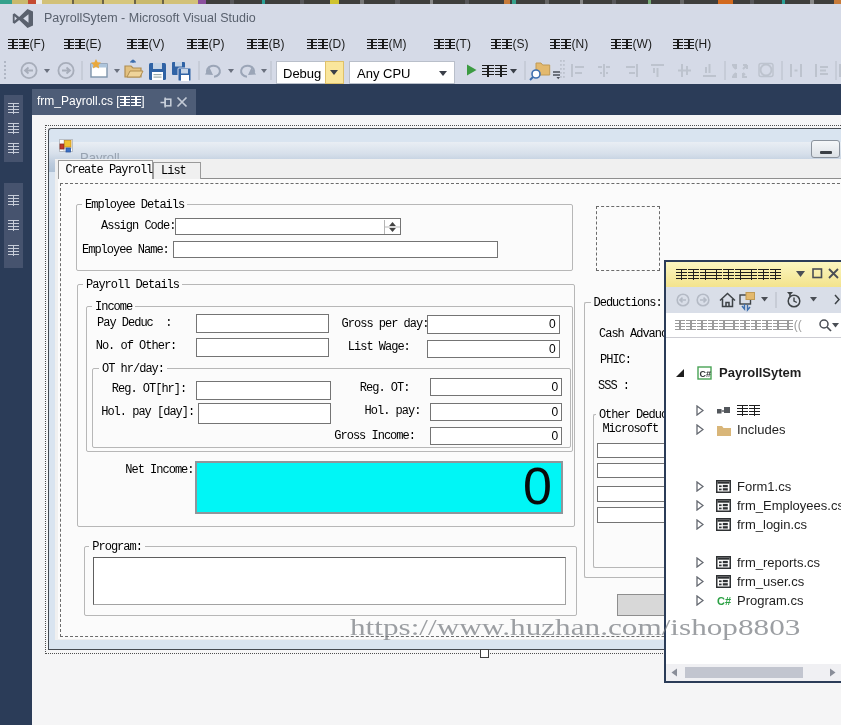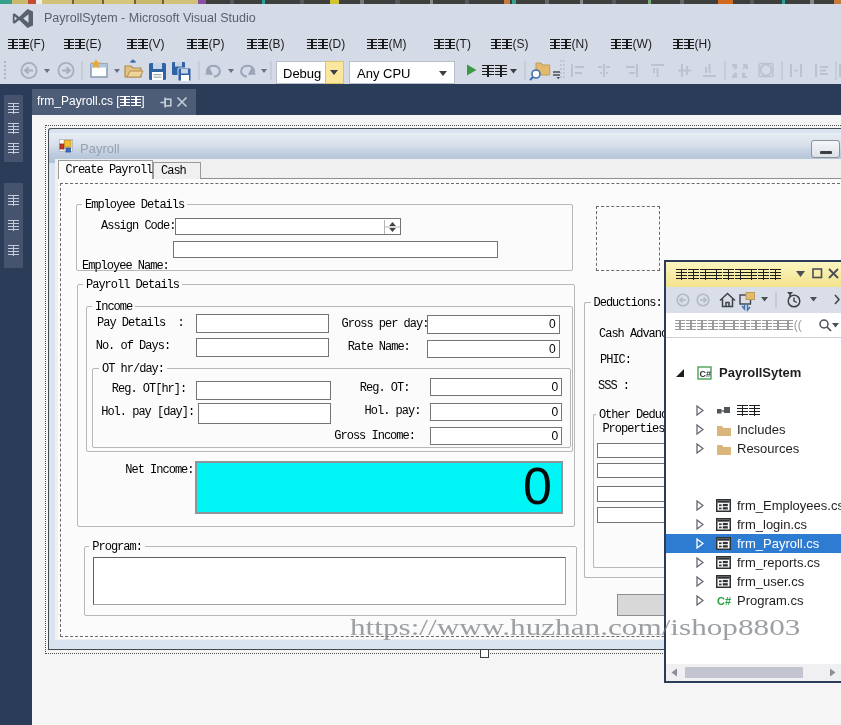--- a/index.html
+++ b/index.html
@@ -24,21 +24,21 @@
 #doctab .t{position:absolute;left:7px;top:5px;}
 #sidebar{left:0;top:84px;width:32px;height:641px;background:#2B3C58;}
 .vtab{position:absolute;left:4px;width:19px;background:#46536E;color:#C6CCD8;padding:8px 0;}
 .vg{width:11px;height:11px;margin:0 auto 9px;background:
  linear-gradient(to right, transparent 0 45%, currentColor 45% 58%, transparent 58%),
  repeating-linear-gradient(to bottom, currentColor 0 1px, transparent 1px 3px);}
 .vg:last-child{margin-bottom:0;}
 #selrect{left:45px;top:125px;width:796px;height:529px;border:1px dotted #4E4E4E;border-right:none;}
 #form{left:48px;top:128px;width:793px;height:522px;background:#D9E4F0;border:1px solid #464B52;
  border-right:none;border-radius:3px 0 0 0;}
-#ftitle{left:0;top:4px;width:793px;height:30px;border-radius:3px 0 0 0;
+#ftitle{left:0;top:13px;width:793px;height:30px;border-radius:3px 0 0 0;
  background:linear-gradient(#E9EEF4 0%,#D6DFEA 40%,#BCCBDD 72%,#AFC2D6 100%);}
 #ftitle .txt{position:absolute;left:31px;top:8px;font-size:13px;color:#97A2B0;}
 #fminbtn{left:762px;top:11px;width:29px;height:18px;background:linear-gradient(#F5F7F9,#DCE1E6);
  border:1px solid #8A929C;border-radius:3px;}
 #fminbtn:after{content:"";position:absolute;left:8px;top:10px;width:12px;height:3px;background:#3A3F45;border-radius:1px;}
 #fclient{left:6px;top:30px;width:787px;height:481px;background:#F0F0F0;}
 #tabctl{left:8.5px;top:31px;width:792px;height:479px;}
 .page{position:absolute;left:0;top:17.5px;width:792px;height:461px;background:#FBFBFB;border-top:1px solid #8E8E8E;}
 #tab1{position:absolute;left:0;top:0;width:95.5px;height:18.5px;background:#FBFBFB;z-index:2;
  border:1px solid #9A9A9A;border-bottom:none;}
@@ -264,21 +264,21 @@
       <span class="txt">Payroll</span>
     </div>
   <div id="fminbtn" class="abs"></div>
   <div id="fclient" class="abs"></div>
   <div id="tabctl" class="abs">
     <div class="page"></div>
     <div id="tab1">
         <span class="mono" style="position:absolute;left:7px;top:2px">Create Payroll</span>
       </div>
     <div id="tab2">
-        <span class="mono" style="position:absolute;left:7px;top:1px">Cash</span>
+        <span class="mono" style="position:absolute;left:7px;top:1px">List</span>
       </div>
   </div>
 </div>
 <div id="dashpage" class="abs"></div>
 <div id="controls">
 
 <svg class="abs" style="left:59px;top:139px;z-index:6" width="15" height="14" viewBox="0 0 15 14">
  <rect x="0.5" y="0.5" width="13" height="12" fill="#FDFDFD" stroke="#B9BEC4" stroke-width="1"></rect>
  <line x1="5" y1="0" x2="5" y2="13" stroke="#B9BEC4" stroke-width="0.8"></line>
  <line x1="0" y1="9" x2="14" y2="9" stroke="#B9BEC4" stroke-width="0.8"></line>
@@ -293,36 +293,36 @@
 <span class="flabel mono" style="left:101px;top:219px">Assign Code:</span>
 <div class="tb" style="left:174.5px;top:217.5px;width:226px;height:17px">
   <div style="position:absolute;right:1px;top:1px;width:15px;height:14px;border-left:1px solid #B5B5B5">
    <svg width="15" height="14">
           <path d="M7.5 2 l3.4 4 h-6.8z" fill="#444"></path>
           <path d="M7.5 12 l3.4-4 h-6.8z" fill="#444"></path>
           <line x1="0" y1="7" x2="15" y2="7" stroke="#B5B5B5"></line>
         </svg>
   </div>
 </div>
-<span class="flabel mono" style="left:82px;top:259px">Employee Name:</span>
+<span class="flabel mono" style="left:82px;top:243px">Employee Name:</span>
 <div class="tb" style="left:173px;top:240.5px;width:325px;height:17.5px"></div>
 
 <div class="gb" style="left:77px;top:284px;width:498px;height:242.5px">
   <span class="lbl mono" style="left:5px">Payroll Details</span>
     </div>
 <div class="gb" style="left:86px;top:305.5px;width:486.5px;height:146.5px">
   <span class="lbl mono" style="left:5px">Income</span>
     </div>
-<span class="flabel mono" style="left:97px;top:316px">Pay Details  :</span>
+<span class="flabel mono" style="left:97px;top:316px">Pay Deduc  :</span>
 <div class="tb" style="left:195.5px;top:313.8px;width:133px;height:19px"></div>
 <span class="flabel mono" style="left:341.6px;top:317px">Gross per day:</span>
 <div class="tb num" style="left:426.8px;top:315px;width:133px;height:18.5px">0</div>
-<span class="flabel mono" style="left:95.7px;top:338.5px">No. of Days:</span>
+<span class="flabel mono" style="left:95.7px;top:338.5px">No. of Other:</span>
 <div class="tb" style="left:195.5px;top:337.5px;width:133px;height:19px"></div>
-<span class="flabel mono" style="left:347.8px;top:339.5px">Rate Name:</span>
+<span class="flabel mono" style="left:347.8px;top:339.5px">List Wage:</span>
 <div class="tb num" style="left:426.8px;top:340px;width:133px;height:17.7px">0</div>
 <div class="gb" style="left:92px;top:367.5px;width:478.5px;height:80px">
   <span class="lbl mono" style="left:6px">OT hr/day:</span>
     </div>
 <span class="flabel mono" style="left:111.8px;top:382px">Reg. OT[hr]:</span>
 <div class="tb" style="left:196px;top:380.5px;width:135px;height:19.3px"></div>
 <span class="flabel mono" style="left:359.8px;top:380.5px">Reg. OT:</span>
 <div class="tb num" style="left:430.3px;top:378.1px;width:132px;height:17.8px">0</div>
 <span class="flabel mono" style="left:101.2px;top:405px">Hol. pay [day]:</span>
 <div class="tb" style="left:197.5px;top:403.2px;width:133.5px;height:20.7px"></div>
@@ -342,21 +342,21 @@
 
 <div class="gb" style="left:583.5px;top:302.4px;width:95px;height:276px;border-right:none">
   <span class="lbl mono" style="left:6px">Deductions:</span>
     </div>
 <span class="flabel mono" style="left:599px;top:327px">Cash Advance</span>
 <span class="flabel mono" style="left:600px;top:353px">PHIC:</span>
 <span class="flabel mono" style="left:598px;top:379px">SSS :</span>
 <div class="gb" style="left:592.9px;top:414.4px;width:85px;height:154px;border-right:none">
   <span class="lbl mono" style="left:2px">Other Deduc</span>
     </div>
-<span class="flabel mono" style="left:602.4px;top:421.5px;background:#FBFBFB">Properties</span>
+<span class="flabel mono" style="left:602.4px;top:421.5px;background:#FBFBFB">Microsoft</span>
 <div class="tb" style="left:596.9px;top:443px;width:69px;height:15px;border-right:none"></div>
 <div class="tb" style="left:596.9px;top:463px;width:69px;height:15px;border-right:none"></div>
 <div class="tb" style="left:596.9px;top:485.5px;width:69px;height:16px;border-right:none"></div>
 <div class="tb" style="left:596.9px;top:506.5px;width:69px;height:16px;border-right:none"></div>
 
 <div class="abs" style="left:596px;top:206px;width:64.4px;height:65px;border:1px dashed #6B6B6B"></div>
 
 <div class="abs" style="left:616.6px;top:593.7px;width:63.4px;height:22.1px;background:#D8D8D8;border:1px solid #8E8E8E"></div>
 
 <div class="abs" style="left:480px;top:649px;width:9px;height:9px;background:#FFF;border:1px solid #3F3F3F;z-index:6"></div>
@@ -429,28 +429,33 @@
     </div>
     <div class="trow" style="top:82px">
       <svg style="position:absolute;left:30px;top:4px" width="8" height="11">
           <path d="M1 1 L7 5.5 L1 10 Z" fill="none" stroke="#646870" stroke-width="1.3"></path>
         </svg>
       <svg style="position:absolute;left:50px;top:3px" width="16" height="13">
           <path d="M1 3 h5 l1.5 2 H15 v8 H1 Z" fill="#D9B679"></path>
         </svg>
       <span class="tx" style="left:71px">Includes</span>
     </div>
-    <div class="trow" style="top:101px">
-      <svg style="position:absolute;left:30px;top:4px" width="8" height="11">
-          <path d="M1 1 L7 5.5 L1 10 Z" fill="none" stroke="#646870" stroke-width="1.3"></path>
-        </svg>
-      <svg style="position:absolute;left:50px;top:3px" width="16" height="13">
-          <path d="M1 3 h5 l1.5 2 H15 v8 H1 Z" fill="#D9B679"></path>
-        </svg>
-      <span class="tx" style="left:71px">Resources</span>
+    <div class="trow" style="top:139px">
+      <svg style="position:absolute;left:30px;top:4px" width="8" height="11">
+          <path d="M1 1 L7 5.5 L1 10 Z" fill="none" stroke="#646870" stroke-width="1.3"></path>
+        </svg>
+      <svg style="position:absolute;left:50px;top:3px" width="15" height="13" class="icoform">
+          <rect x="0.75" y="0.75" width="13.5" height="11.5" fill="#FFF" stroke="#2E3133" stroke-width="1.5"></rect>
+          <rect x="1.5" y="1.5" width="12" height="2.2" fill="#2E3133"></rect>
+          <rect x="3" y="5.4" width="2.6" height="1.7" fill="#2E3133"></rect>
+          <rect x="3" y="8.6" width="2.6" height="1.7" fill="#2E3133"></rect>
+          <rect x="6.8" y="4.9" width="5" height="2.3" fill="#2E3133"></rect>
+          <rect x="6.8" y="8.2" width="5" height="2.3" fill="#2E3133"></rect>
+        </svg>
+      <span class="tx" style="left:71px">Form1.cs</span>
     </div>
     <div class="trow" style="top:158px">
       <svg style="position:absolute;left:30px;top:4px" width="8" height="11">
           <path d="M1 1 L7 5.5 L1 10 Z" fill="none" stroke="#646870" stroke-width="1.3"></path>
         </svg>
       <svg style="position:absolute;left:50px;top:3px" width="15" height="13">
           <rect x="0.75" y="0.75" width="13.5" height="11.5" fill="#FFF" stroke="#2E3133" stroke-width="1.5"></rect>
           <rect x="1.5" y="1.5" width="12" height="2.2" fill="#2E3133"></rect>
           <rect x="3" y="5.4" width="2.6" height="1.7" fill="#2E3133"></rect>
           <rect x="3" y="8.6" width="2.6" height="1.7" fill="#2E3133"></rect>
@@ -466,60 +471,46 @@
       <svg style="position:absolute;left:50px;top:3px" width="15" height="13">
           <rect x="0.75" y="0.75" width="13.5" height="11.5" fill="#FFF" stroke="#2E3133" stroke-width="1.5"></rect>
           <rect x="1.5" y="1.5" width="12" height="2.2" fill="#2E3133"></rect>
           <rect x="3" y="5.4" width="2.6" height="1.7" fill="#2E3133"></rect>
           <rect x="3" y="8.6" width="2.6" height="1.7" fill="#2E3133"></rect>
           <rect x="6.8" y="4.9" width="5" height="2.3" fill="#2E3133"></rect>
           <rect x="6.8" y="8.2" width="5" height="2.3" fill="#2E3133"></rect>
         </svg>
       <span class="tx" style="left:71px">frm_login.cs</span>
     </div>
-    <div class="trow" style="top:196px;background:#2E7BD2;color:#FFF">
-      <svg style="position:absolute;left:30px;top:4px" width="8" height="11">
-          <path d="M1 1 L7 5.5 L1 10 Z" fill="none" stroke="#FFF" stroke-width="1.3"></path>
+    <div class="trow" style="top:215px">
+      <svg style="position:absolute;left:30px;top:4px" width="8" height="11">
+          <path d="M1 1 L7 5.5 L1 10 Z" fill="none" stroke="#646870" stroke-width="1.3"></path>
         </svg>
       <svg style="position:absolute;left:50px;top:3px" width="15" height="13">
           <rect x="0.75" y="0.75" width="13.5" height="11.5" fill="#FFF" stroke="#2E3133" stroke-width="1.5"></rect>
           <rect x="1.5" y="1.5" width="12" height="2.2" fill="#2E3133"></rect>
           <rect x="3" y="5.4" width="2.6" height="1.7" fill="#2E3133"></rect>
           <rect x="3" y="8.6" width="2.6" height="1.7" fill="#2E3133"></rect>
           <rect x="6.8" y="4.9" width="5" height="2.3" fill="#2E3133"></rect>
           <rect x="6.8" y="8.2" width="5" height="2.3" fill="#2E3133"></rect>
         </svg>
-      <span class="tx" style="left:71px">frm_Payroll.cs</span>
-    </div>
-    <div class="trow" style="top:215px">
+      <span class="tx" style="left:71px">frm_reports.cs</span>
+    </div>
+    <div class="trow" style="top:234px">
       <svg style="position:absolute;left:30px;top:4px" width="8" height="11">
           <path d="M1 1 L7 5.5 L1 10 Z" fill="none" stroke="#646870" stroke-width="1.3"></path>
         </svg>
       <svg style="position:absolute;left:50px;top:3px" width="15" height="13">
           <rect x="0.75" y="0.75" width="13.5" height="11.5" fill="#FFF" stroke="#2E3133" stroke-width="1.5"></rect>
           <rect x="1.5" y="1.5" width="12" height="2.2" fill="#2E3133"></rect>
           <rect x="3" y="5.4" width="2.6" height="1.7" fill="#2E3133"></rect>
           <rect x="3" y="8.6" width="2.6" height="1.7" fill="#2E3133"></rect>
           <rect x="6.8" y="4.9" width="5" height="2.3" fill="#2E3133"></rect>
           <rect x="6.8" y="8.2" width="5" height="2.3" fill="#2E3133"></rect>
         </svg>
-      <span class="tx" style="left:71px">frm_reports.cs</span>
-    </div>
-    <div class="trow" style="top:234px">
-      <svg style="position:absolute;left:30px;top:4px" width="8" height="11">
-          <path d="M1 1 L7 5.5 L1 10 Z" fill="none" stroke="#646870" stroke-width="1.3"></path>
-        </svg>
-      <svg style="position:absolute;left:50px;top:3px" width="15" height="13">
-          <rect x="0.75" y="0.75" width="13.5" height="11.5" fill="#FFF" stroke="#2E3133" stroke-width="1.5"></rect>
-          <rect x="1.5" y="1.5" width="12" height="2.2" fill="#2E3133"></rect>
-          <rect x="3" y="5.4" width="2.6" height="1.7" fill="#2E3133"></rect>
-          <rect x="3" y="8.6" width="2.6" height="1.7" fill="#2E3133"></rect>
-          <rect x="6.8" y="4.9" width="5" height="2.3" fill="#2E3133"></rect>
-          <rect x="6.8" y="8.2" width="5" height="2.3" fill="#2E3133"></rect>
-        </svg>
       <span class="tx" style="left:71px">frm_user.cs</span>
     </div>
     <div class="trow" style="top:253px">
       <svg style="position:absolute;left:30px;top:4px" width="8" height="11">
           <path d="M1 1 L7 5.5 L1 10 Z" fill="none" stroke="#646870" stroke-width="1.3"></path>
         </svg>
       <svg style="position:absolute;left:51px;top:3px" width="16" height="14">
           <text x="0" y="11" font-size="11" font-weight="bold" fill="#2BA144" font-family="Liberation Sans">C#</text>
         </svg>
       <span class="tx" style="left:71px">Program.cs</span>

